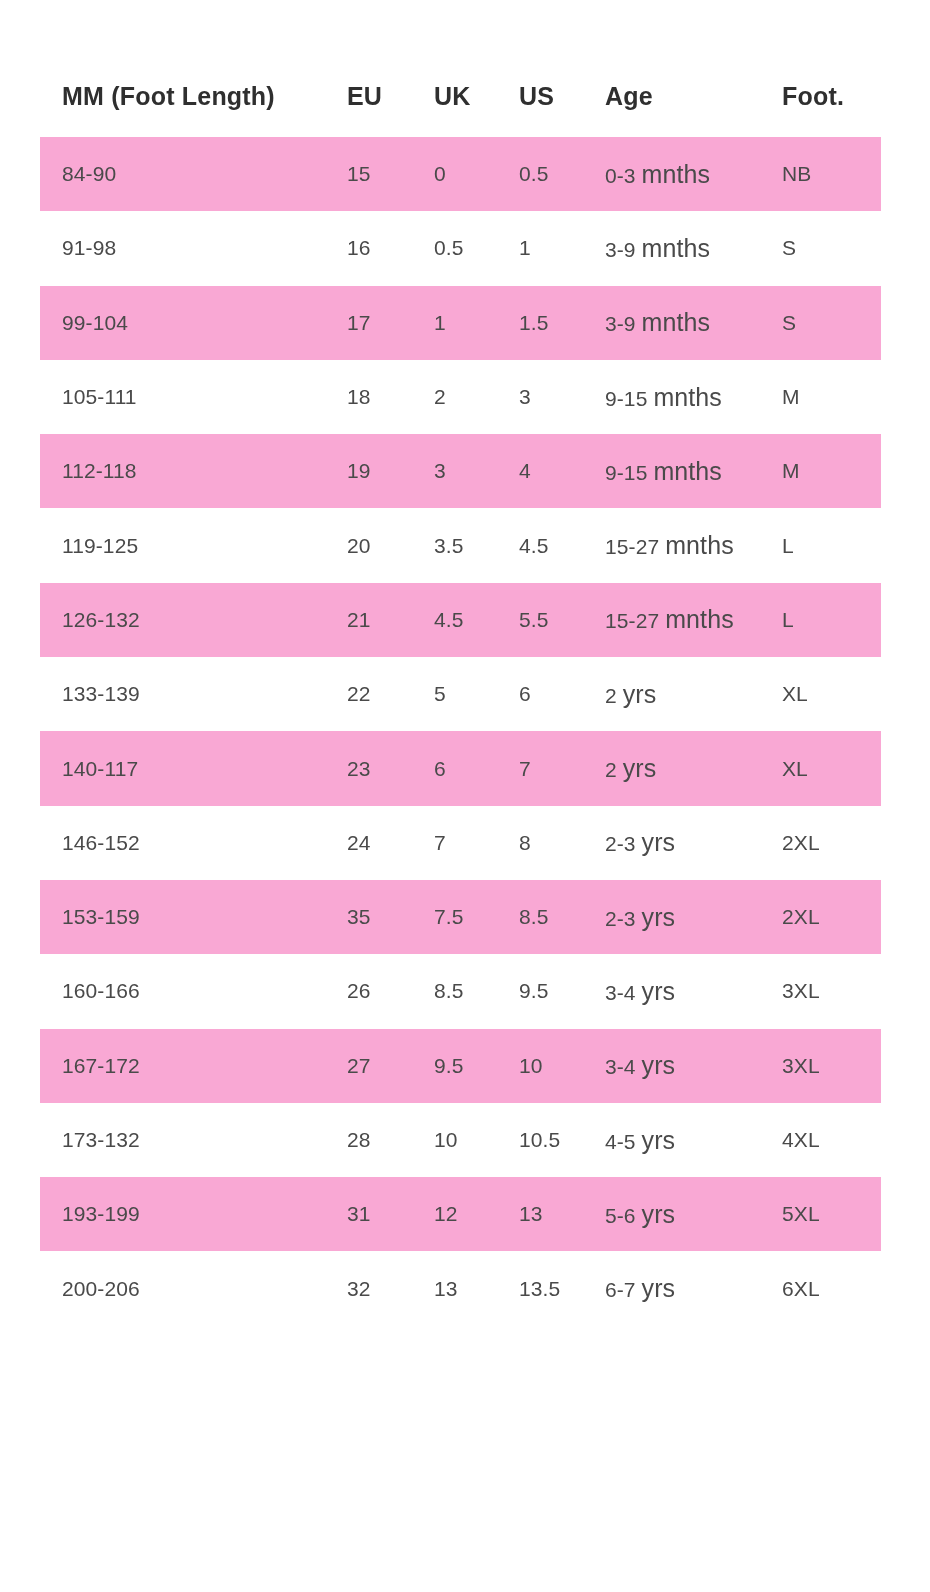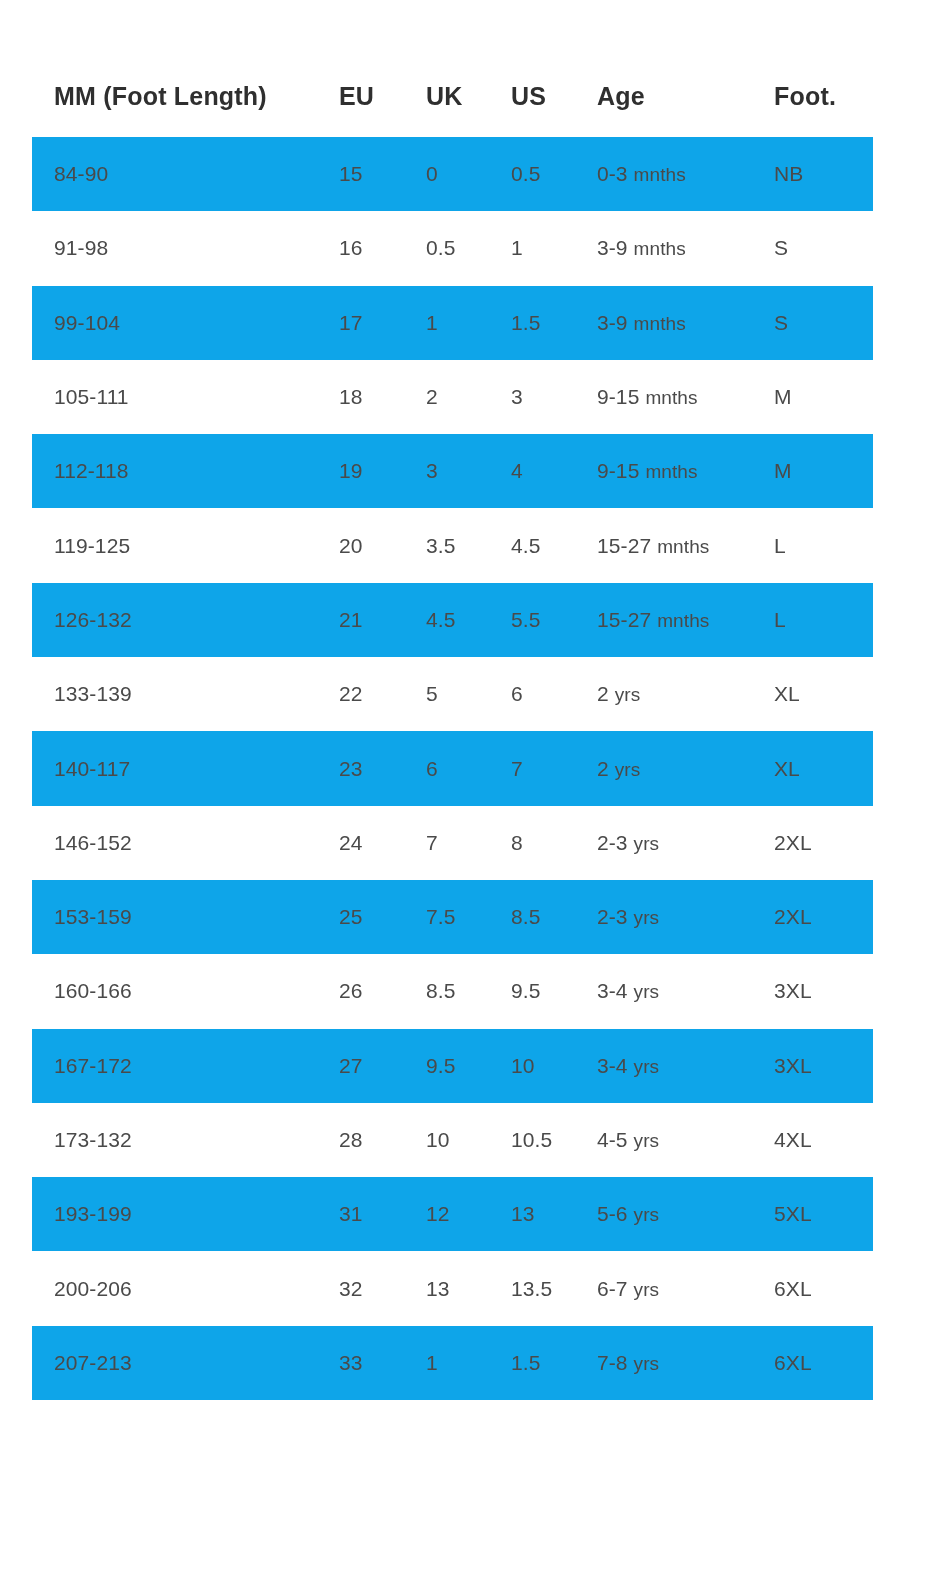--- a/index.html
+++ b/index.html
@@ -17,21 +17,21 @@
   .size-chart {
     position: relative;
     width: 930px;
     height: 1592px;
     box-sizing: border-box;
   }
 
   
   table.chart-table {
     position: absolute;
-    left: 32px;
+    left: 40px;
     top: 0;
     width: 841px;
     border-collapse: collapse;
     table-layout: fixed;
   }
 
   
   col.c-mm   { width: 307px; }
   col.c-eu   { width: 87px;  }
   col.c-uk   { width: 85px;  }
@@ -59,30 +59,30 @@
     vertical-align: middle;
     font-size: 21px;
     font-weight: normal;
     letter-spacing: 0.1px;
     color: #4a4a4a;
     white-space: nowrap;
   }
   tbody td:first-child { padding-left: 22px; }
 
   tbody tr.odd-row td {
-    background: #0ea5e9;
+    background: #f9a8d4;
     margin-top: 37px;
   }
   tbody tr.even-row td {
     background: #ffffff;
   }
 
   
   .age-unit {
-    font-size: 19px;
+    font-size: 25px;
   }
 </style>
 </head>
 <body>
 
 <div class="size-chart">
   <table class="chart-table">
     <colgroup>
       <col class="c-mm">
         <col class="c-eu">
@@ -177,21 +177,21 @@
         <tr class="even-row">
           <td>146-152</td>
           <td>24</td>
           <td>7</td>
           <td>8</td>
           <td><span>2-3 </span><span class="age-unit">yrs</span></td>
           <td>2XL</td>
         </tr>
         <tr class="odd-row">
           <td>153-159</td>
-          <td>25</td>
+          <td>35</td>
           <td>7.5</td>
           <td>8.5</td>
           <td><span>2-3 </span><span class="age-unit">yrs</span></td>
           <td>2XL</td>
         </tr>
         <tr class="even-row">
           <td>160-166</td>
           <td>26</td>
           <td>8.5</td>
           <td>9.5</td>
@@ -223,23 +223,15 @@
           <td>5XL</td>
         </tr>
         <tr class="even-row">
           <td>200-206</td>
           <td>32</td>
           <td>13</td>
           <td>13.5</td>
           <td><span>6-7 </span><span class="age-unit">yrs</span></td>
           <td>6XL</td>
         </tr>
-        <tr class="odd-row">
-          <td>207-213</td>
-          <td>33</td>
-          <td>1</td>
-          <td>1.5</td>
-          <td><span>7-8 </span><span class="age-unit">yrs</span></td>
-          <td>6XL</td>
-        </tr>
       </tbody>
   </table>
 </div>
 
 </body></html>

